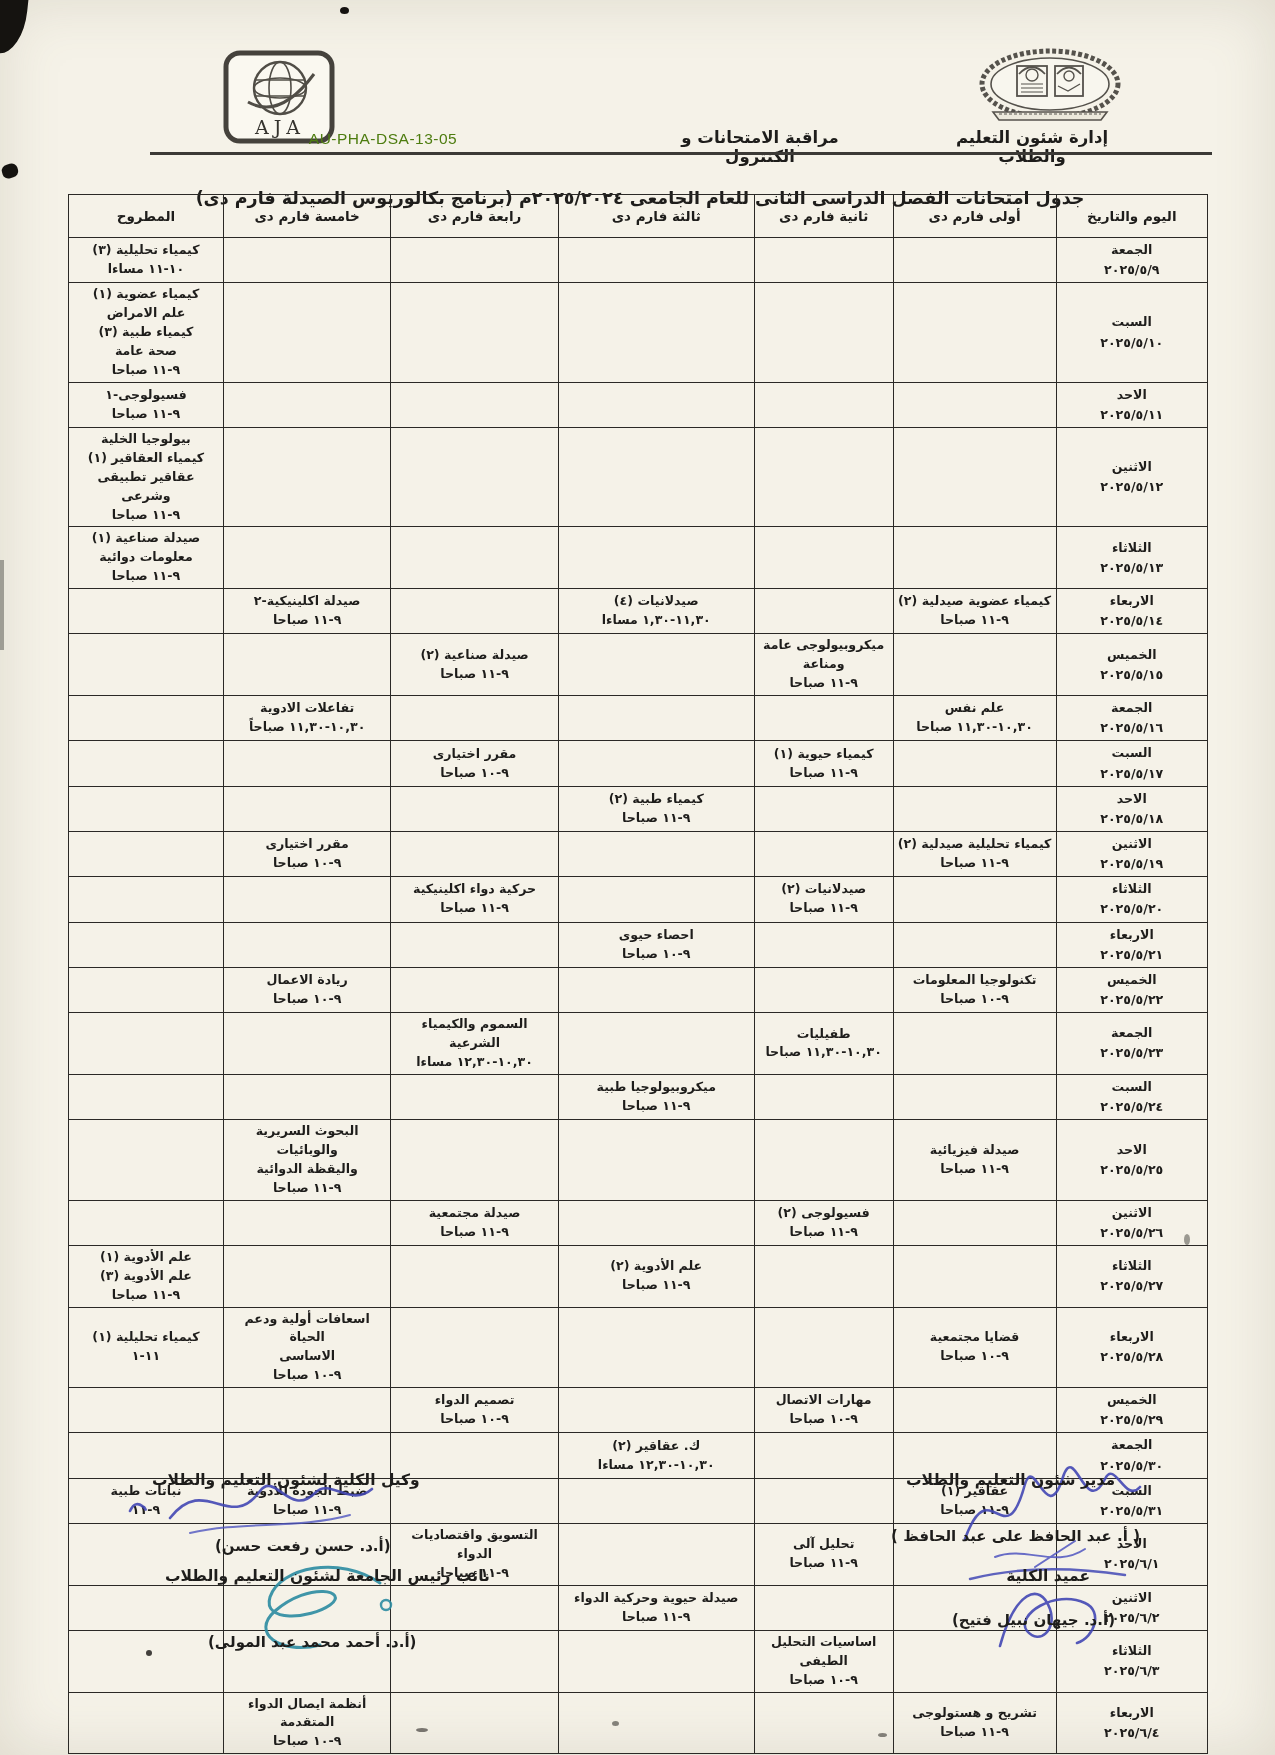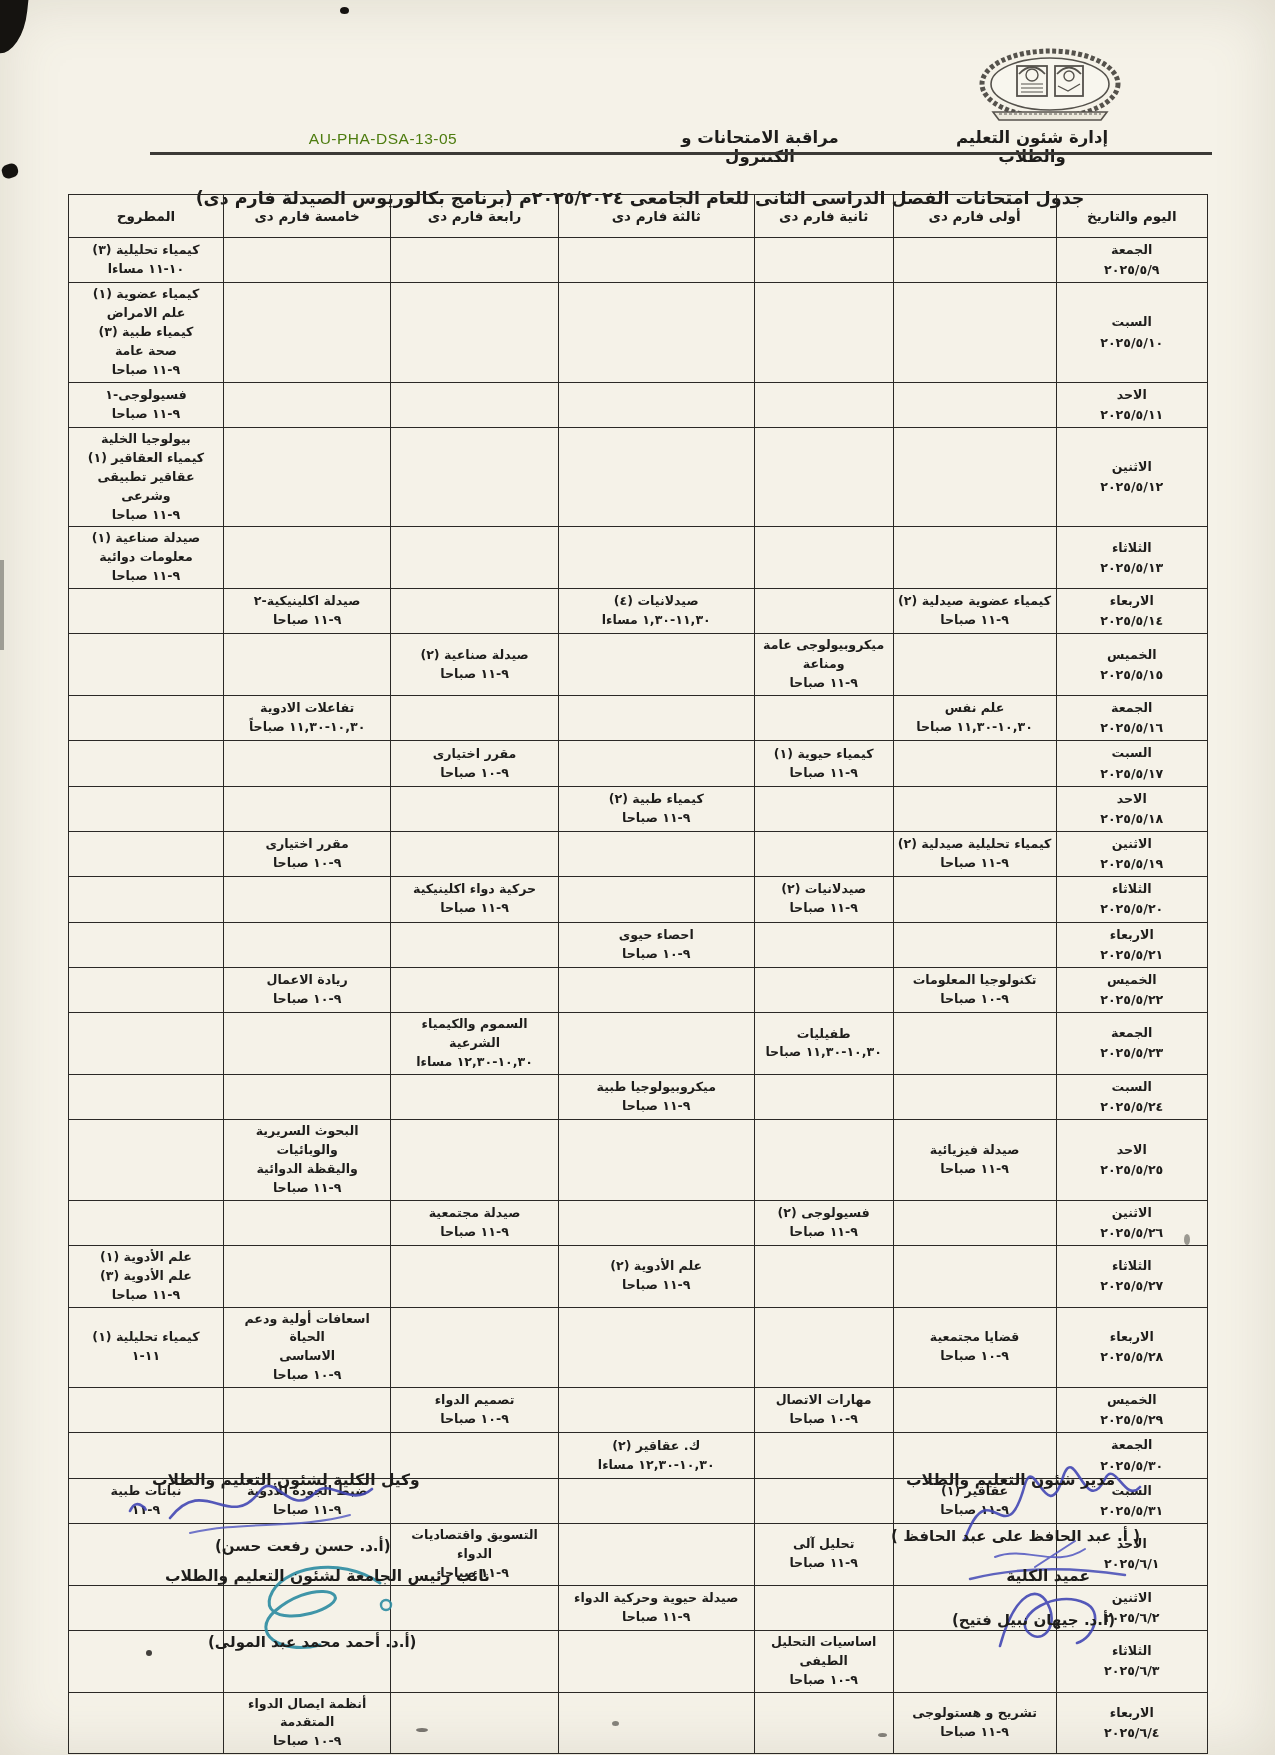--- a/index.html
+++ b/index.html
@@ -103,20 +103,31 @@
         <circle cx="94" cy="28" r="5" fill="none" stroke="#55524c" stroke-width="1.4"></circle>
         <path d="M83 38 l10 5 l12 -7" fill="none" stroke="#55524c" stroke-width="1.3"></path>
         <path d="M18 64 h114 l-6 8 h-102 z" fill="#ece8db" stroke="#55524c" stroke-width="1.6"></path>
         <path d="M24 66 h102" stroke="#55524c" stroke-width="1" stroke-dasharray="3 2"></path>
       </svg>
     </div>
     <div class="dept-label">إدارة شئون التعليم والطلاب</div>
 
     <div class="control-label">مراقبة الامتحانات و الكنترول</div>
 
+    <div class="aja-box">
+      <svg width="116" height="96" viewBox="0 0 116 96">
+        <rect x="4" y="3" width="106" height="88" rx="14" fill="#faf8f0" stroke="#45423c" stroke-width="5"></rect>
+        <circle cx="58" cy="38" r="26" fill="none" stroke="#504d46" stroke-width="2.4"></circle>
+        <ellipse cx="58" cy="38" rx="26" ry="10" fill="none" stroke="#504d46" stroke-width="1.6"></ellipse>
+        <ellipse cx="58" cy="38" rx="11" ry="26" fill="none" stroke="#504d46" stroke-width="1.6"></ellipse>
+        <path d="M33 30 h50 M33 46 h50" stroke="#504d46" stroke-width="1.4"></path>
+        <path d="M26 52 Q58 70 92 24" fill="none" stroke="#504d46" stroke-width="3"></path>
+        <text x="58" y="84" text-anchor="middle" font-family="DejaVu Serif, Liberation Serif, serif" font-size="19" letter-spacing="5" fill="#35332e">AJA</text>
+      </svg>
+    </div>
     <div class="doc-code">AU-PHA-DSA-13-05</div>
 
     <div class="hdr-rule"></div>
     <div class="page-title">جدول امتحانات الفصل الدراسى الثانى للعام الجامعى ٢٠٢٥/٢٠٢٤م  (برنامج بكالوريوس الصيدلة فارم دى)</div>
   </div>
 
   <div class="table-wrap">
     <table class="exam">
       <colgroup>
         <col style="width:13.3%">

